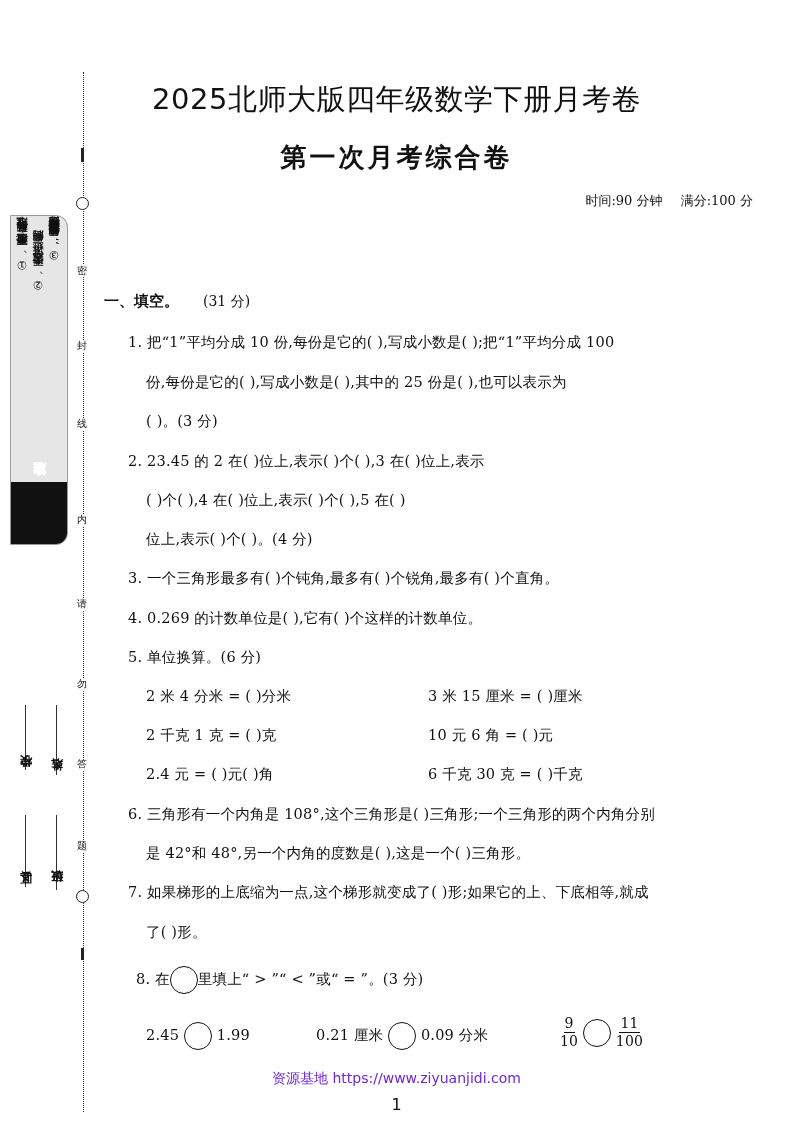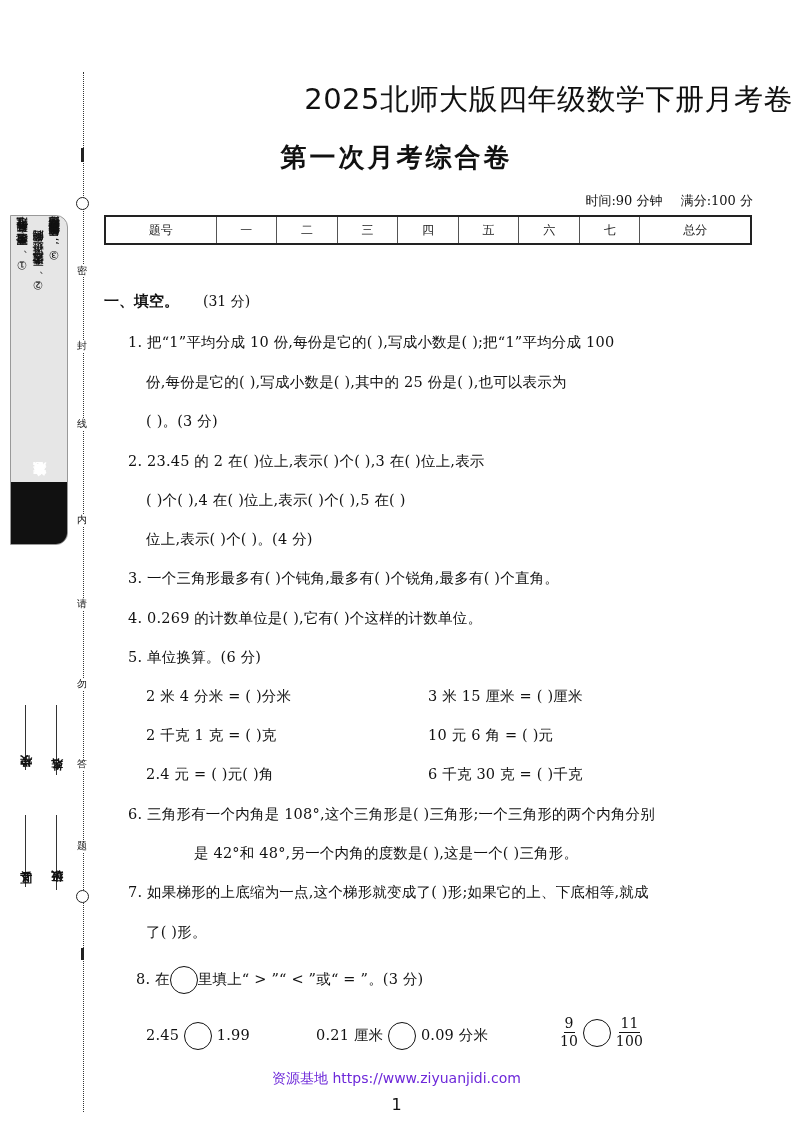--- a/index.html
+++ b/index.html
@@ -1,19 +1,19 @@
 <!DOCTYPE html>
 <html><head>
   <meta charset="utf-8">
   <style>
     html, body { margin:0; padding:0; background:#ffffff; }
     body { width:793px; height:1121px; position:relative; overflow:hidden; color:#111;
       font-family:"DejaVu Serif", "Liberation Serif", serif; }
     .abs { position:absolute; }
-    .title { left:0; width:793px; top:80px; text-align:right; font-family:"DejaVu Sans", "Liberation Sans", sans-serif;
+    .title { left:0; width:793px; top:80px; text-align:center; font-family:"DejaVu Sans", "Liberation Sans", sans-serif;
       font-size:29px; color:#111; letter-spacing:0.5px; }
     .subtitle { left:0; width:793px; top:140px; text-align:center; font-family:"DejaVu Sans", "Liberation Sans", sans-serif;
       font-size:26px; font-weight:bold; letter-spacing:3px; }
     .meta { right:40px; top:192px; font-size:13px; }
     .meta span { margin-left:14px; }
     table.score { position:absolute; left:104px; top:215px; width:648px; border-collapse:collapse;
       border:2px solid #222; font-family:"DejaVu Sans", "Liberation Sans", sans-serif; font-size:12px; }
     table.score td { border:1px solid #555; height:24px; text-align:center; color:#222; }
     .section { left:104px; top:292px; font-size:15px; font-family:"DejaVu Sans", "Liberation Sans", sans-serif; }
     .section b { font-weight:bold; }
@@ -76,31 +76,20 @@
 
 <div class="abs title">2025北师大版四年级数学下册月考卷</div>
 <div class="abs subtitle">第一次月考综合卷</div>
 <div class="abs meta">
   <span>时间:90 分钟</span>
   <span>满分:100 分</span>
 </div>
 
 <table class="score">
   <tbody>
-      <tr>
-    <td>题号</td>
-    <td>一</td>
-    <td>二</td>
-    <td>三</td>
-    <td>四</td>
-    <td>五</td>
-    <td>六</td>
-    <td>七</td>
-    <td>总分</td>
-  </tr>
 </tbody>
   </table>
 
 <div class="abs section">
   <b>一、填空。</b><span style="font-family:'DejaVu Serif',serif;font-size:14px;margin-left:24px;">(31 分)</span>
 </div>
 
 <div class="abs line" style="left:128px; top:333px;">1. 把“1”平均分成 10 份,每份是它的(        ),写成小数是(        );把“1”平均分成 100</div>
 <div class="abs line" style="left:146px; top:373px;">份,每份是它的(        ),写成小数是(        ),其中的 25 份是(        ),也可以表示为</div>
 <div class="abs line" style="left:146px; top:412px;">(        )。(3 分)</div>
@@ -114,21 +103,21 @@
 
 <div class="abs line" style="left:128px; top:648px;">5. 单位换算。(6 分)</div>
 <div class="abs line" style="left:146px; top:687px;">2 米 4 分米 = (            )分米</div>
 <div class="abs line" style="left:428px; top:687px;">3 米 15 厘米 = (            )厘米</div>
 <div class="abs line" style="left:146px; top:726px;">2 千克 1 克 = (            )克</div>
 <div class="abs line" style="left:428px; top:726px;">10 元 6 角 = (            )元</div>
 <div class="abs line" style="left:146px; top:765px;text-align:center;">2.4 元 = (        )元(        )角</div>
 <div class="abs line" style="left:428px; top:765px;">6 千克 30 克 = (            )千克</div>
 
 <div class="abs line" style="left:128px; top:805px;">6. 三角形有一个内角是 108°,这个三角形是(        )三角形;一个三角形的两个内角分别</div>
-<div class="abs line" style="left:146px; top:844px;margin-left:48px;">是 42°和 48°,另一个内角的度数是(        ),这是一个(        )三角形。</div>
+<div class="abs line" style="left:146px; top:844px;">是 42°和 48°,另一个内角的度数是(        ),这是一个(        )三角形。</div>
 
 <div class="abs line" style="left:128px; top:883px;">7. 如果梯形的上底缩为一点,这个梯形就变成了(        )形;如果它的上、下底相等,就成</div>
 <div class="abs line" style="left:146px; top:923px;">了(                )形。</div>
 
 <div class="abs line" style="left:128px; top:966px;margin-left:8px;">
   <span>8. 在</span><span class="circle"></span><span>里填上“ &gt; ”“ &lt; ”或“ = ”。(3 分)</span>
 </div>
 
 <div class="abs line" style="left:146px; top:1022px;">
   <span>2.45</span>

